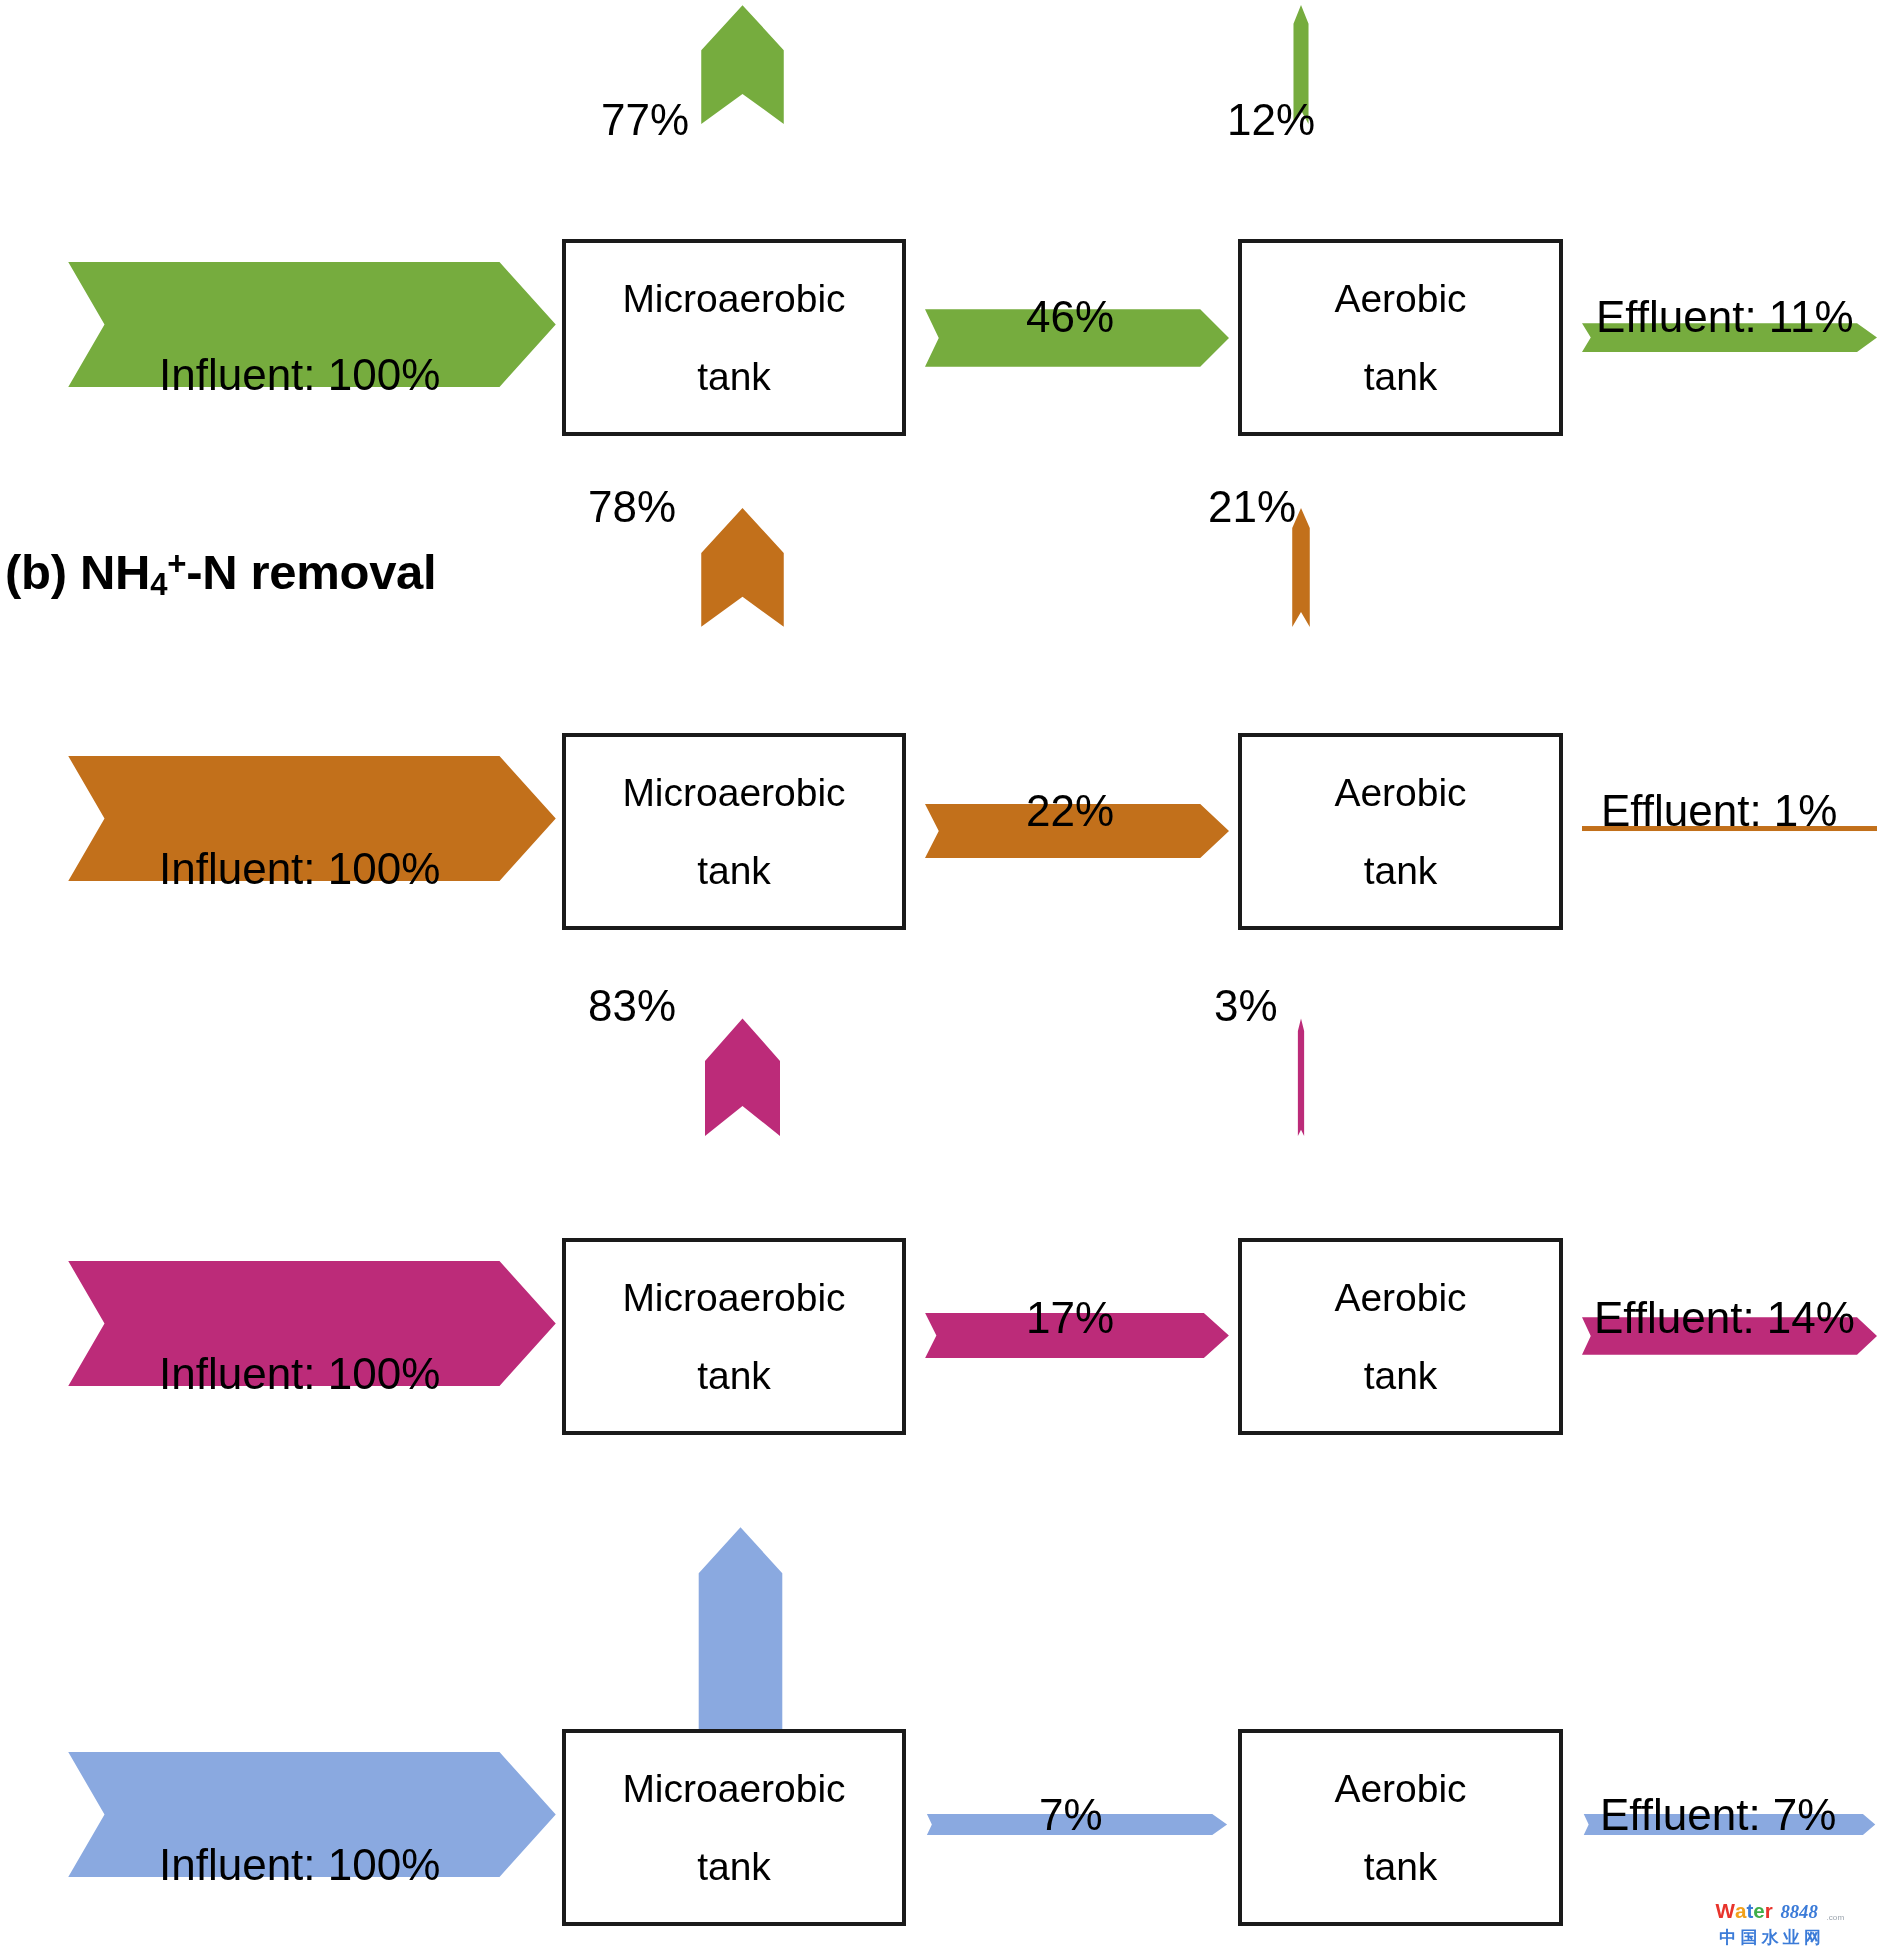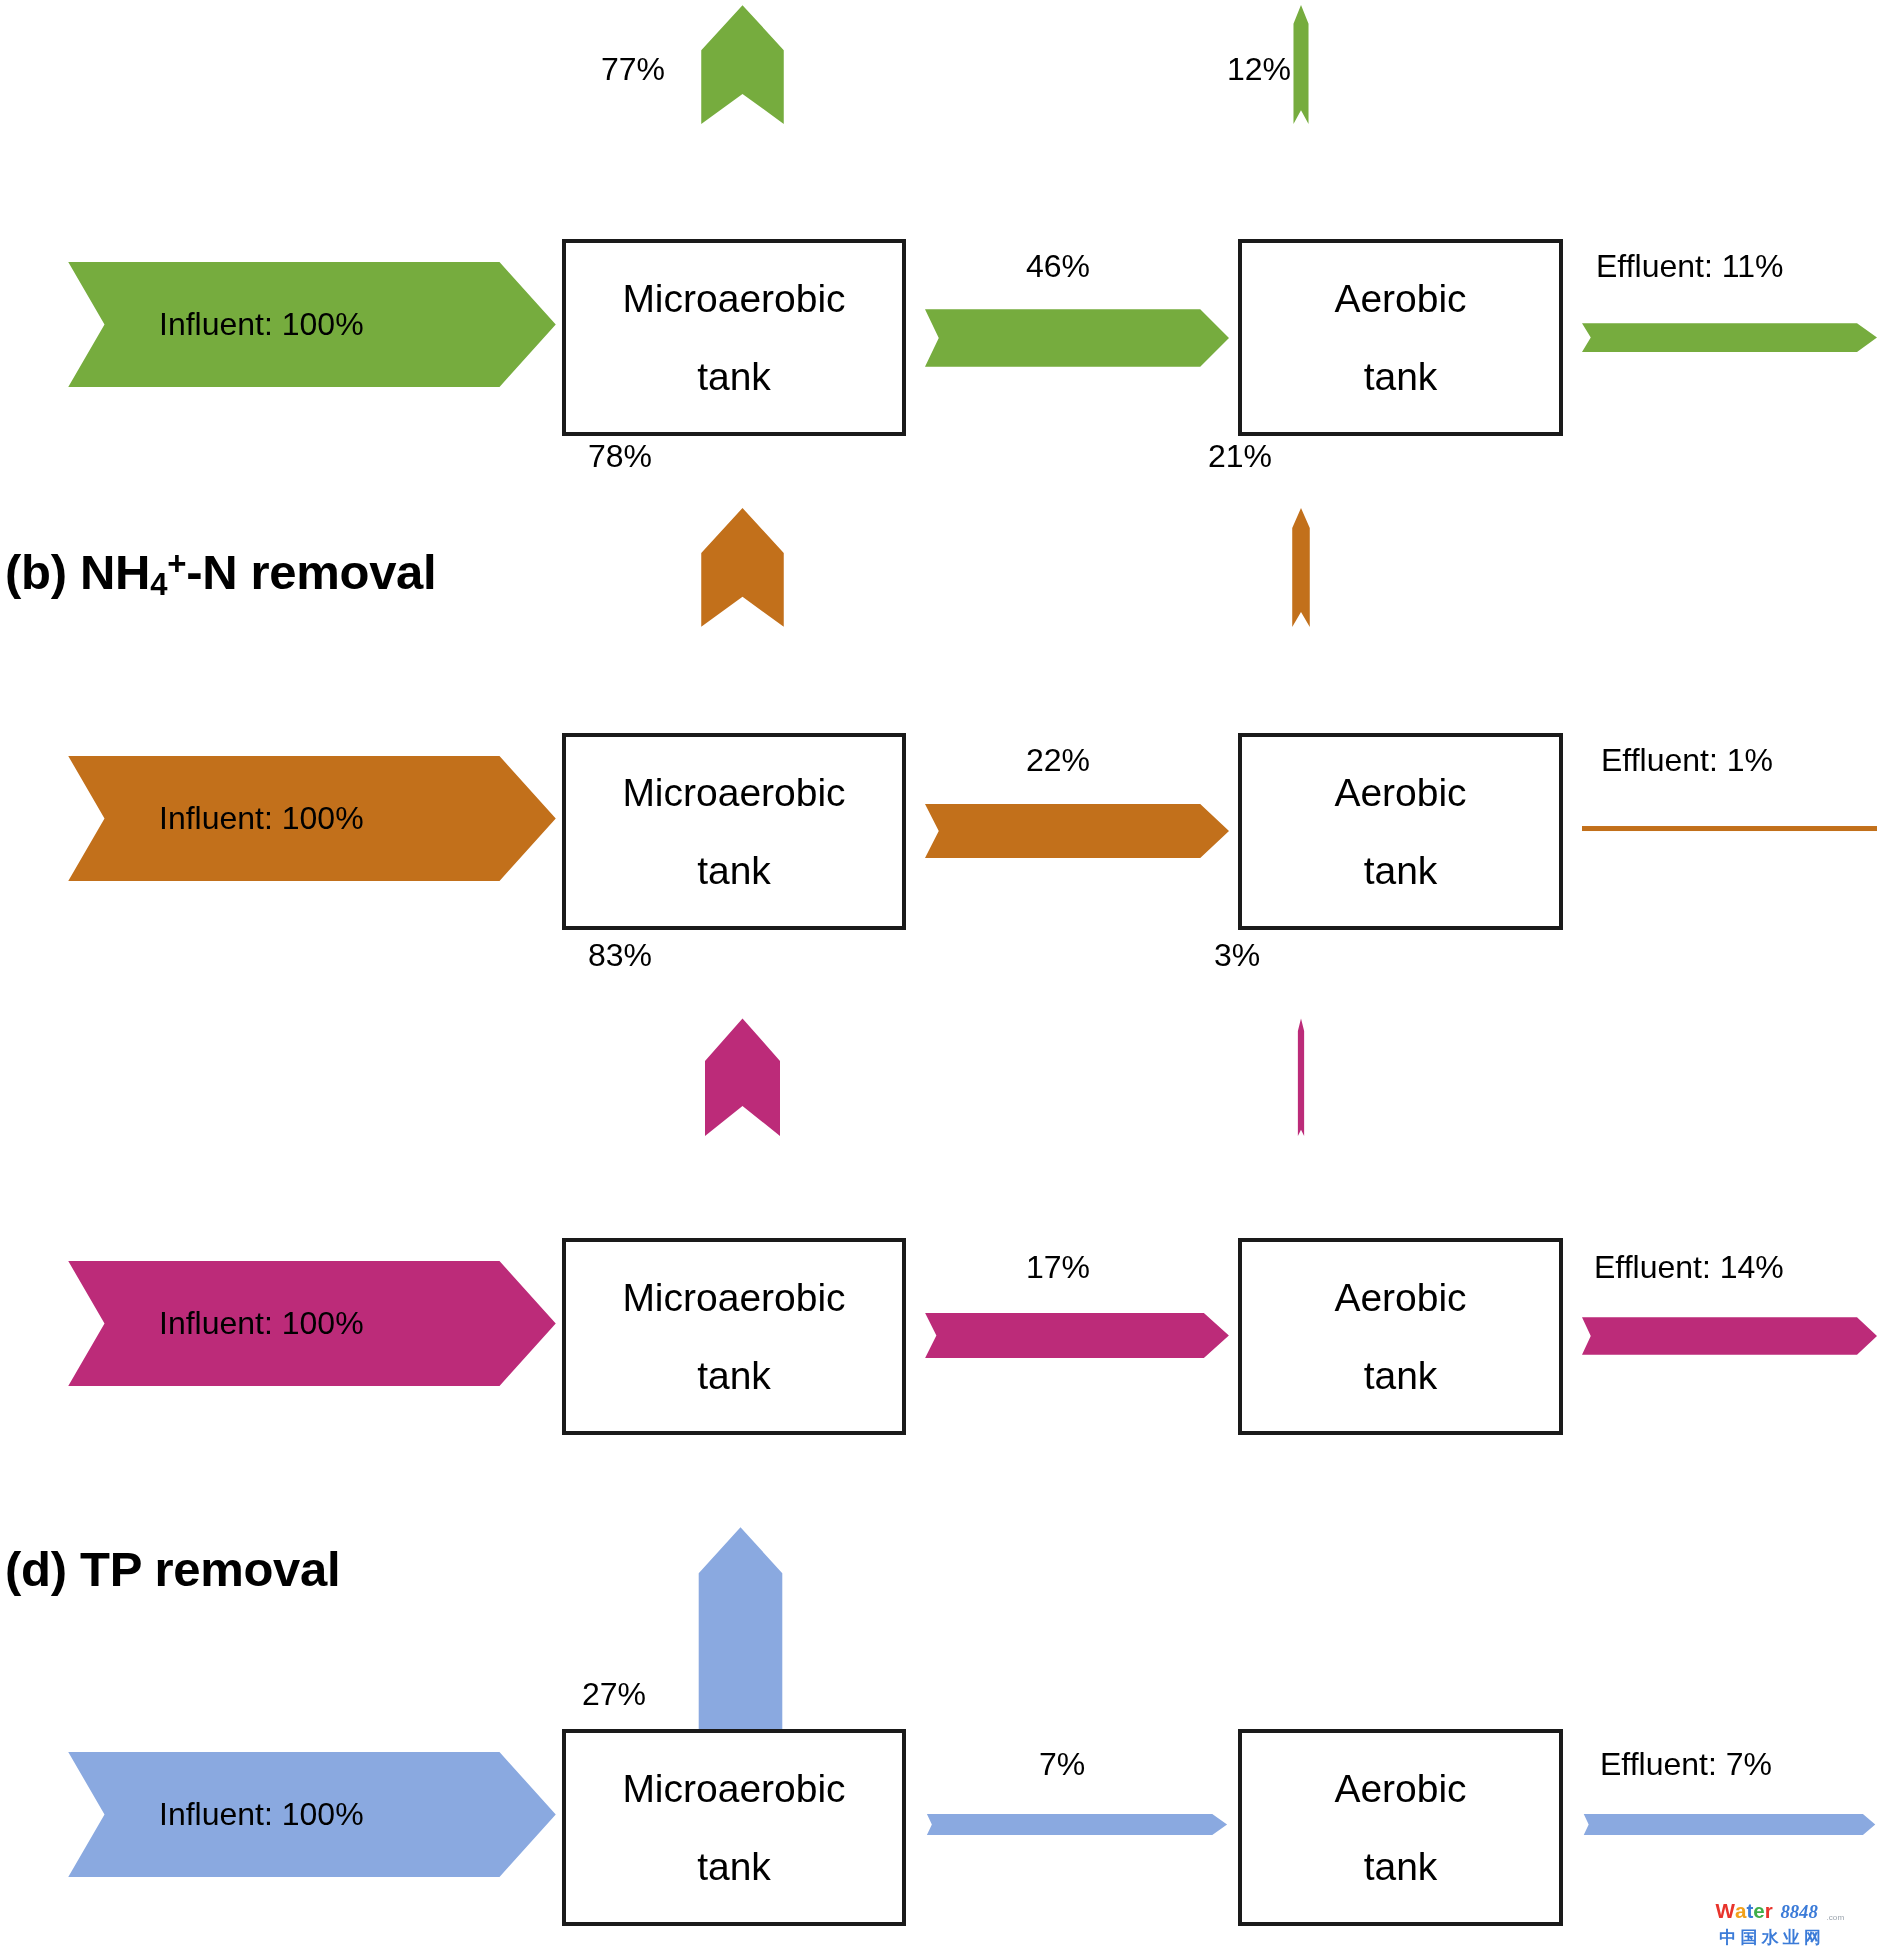--- a/index.html
+++ b/index.html
@@ -8,21 +8,21 @@
   .panel{position:absolute;left:0;width:1878px;height:488px;}
   .panel-title{position:absolute;font-weight:bold;font-size:49px;letter-spacing:-0.3px;white-space:nowrap;}
   .panel-title sub{font-size:31px;vertical-align:-0.18em;}
   .panel-title sup{font-size:33px;vertical-align:0.42em;}
 
   .tank{position:absolute;border:4.4px solid #1a1a1a;background:#fff;box-sizing:border-box;
         display:flex;flex-direction:column;align-items:center;justify-content:space-around;
         padding:16.3px 0;}
   .tank span{font-size:39px;line-height:1;white-space:nowrap;}
 
-  .flow-label{position:absolute;font-size:32px;white-space:nowrap;line-height:1;}
+  .flow-label{position:absolute;font-size:44px;white-space:nowrap;line-height:1;margin-top:45px;}
 
   .chev{position:absolute;}
   .updown{position:absolute;}
   svg{display:block;overflow:visible;}
 
   #watermark{position:absolute;right:8.8px;bottom:3.8px;width:156px;height:54px;}
 </style>
 </head>
 <body>
 
@@ -170,24 +170,20 @@
 
     <div class="chev" style="left:1582px;top:318px">
       <svg width="295" height="38" viewBox="0 0 472 60">
         <polygon points="0,0 440,0 472,30 440,60 0,60 14,30" fill="#BC2B79"></polygon>
       </svg>
     </div>
     <div class="flow-label" style="left:1594px;top:252px">Effluent: 14%</div>
   </div>
 
   <div class="panel" style="top:1490px">
-    <div class="panel-title" style="left:5px;top:51px">
-      <span>(d)</span>
-      <span>TP removal</span>
-    </div>
 
     <div class="updown" style="left:675px;top:-38px">
       <svg width="131" height="320" viewBox="0 0 210 512">
         <polygon points="105,120 172,194 172,512 105,462 38,512 38,194" fill="#8AA9E0"></polygon>
       </svg>
     </div>
     <div class="flow-label" style="left:582px;top:188px">27%</div>
 
     <div class="chev" style="left:68px;top:262px">
       <svg width="488" height="125" viewBox="0 0 780 200">

